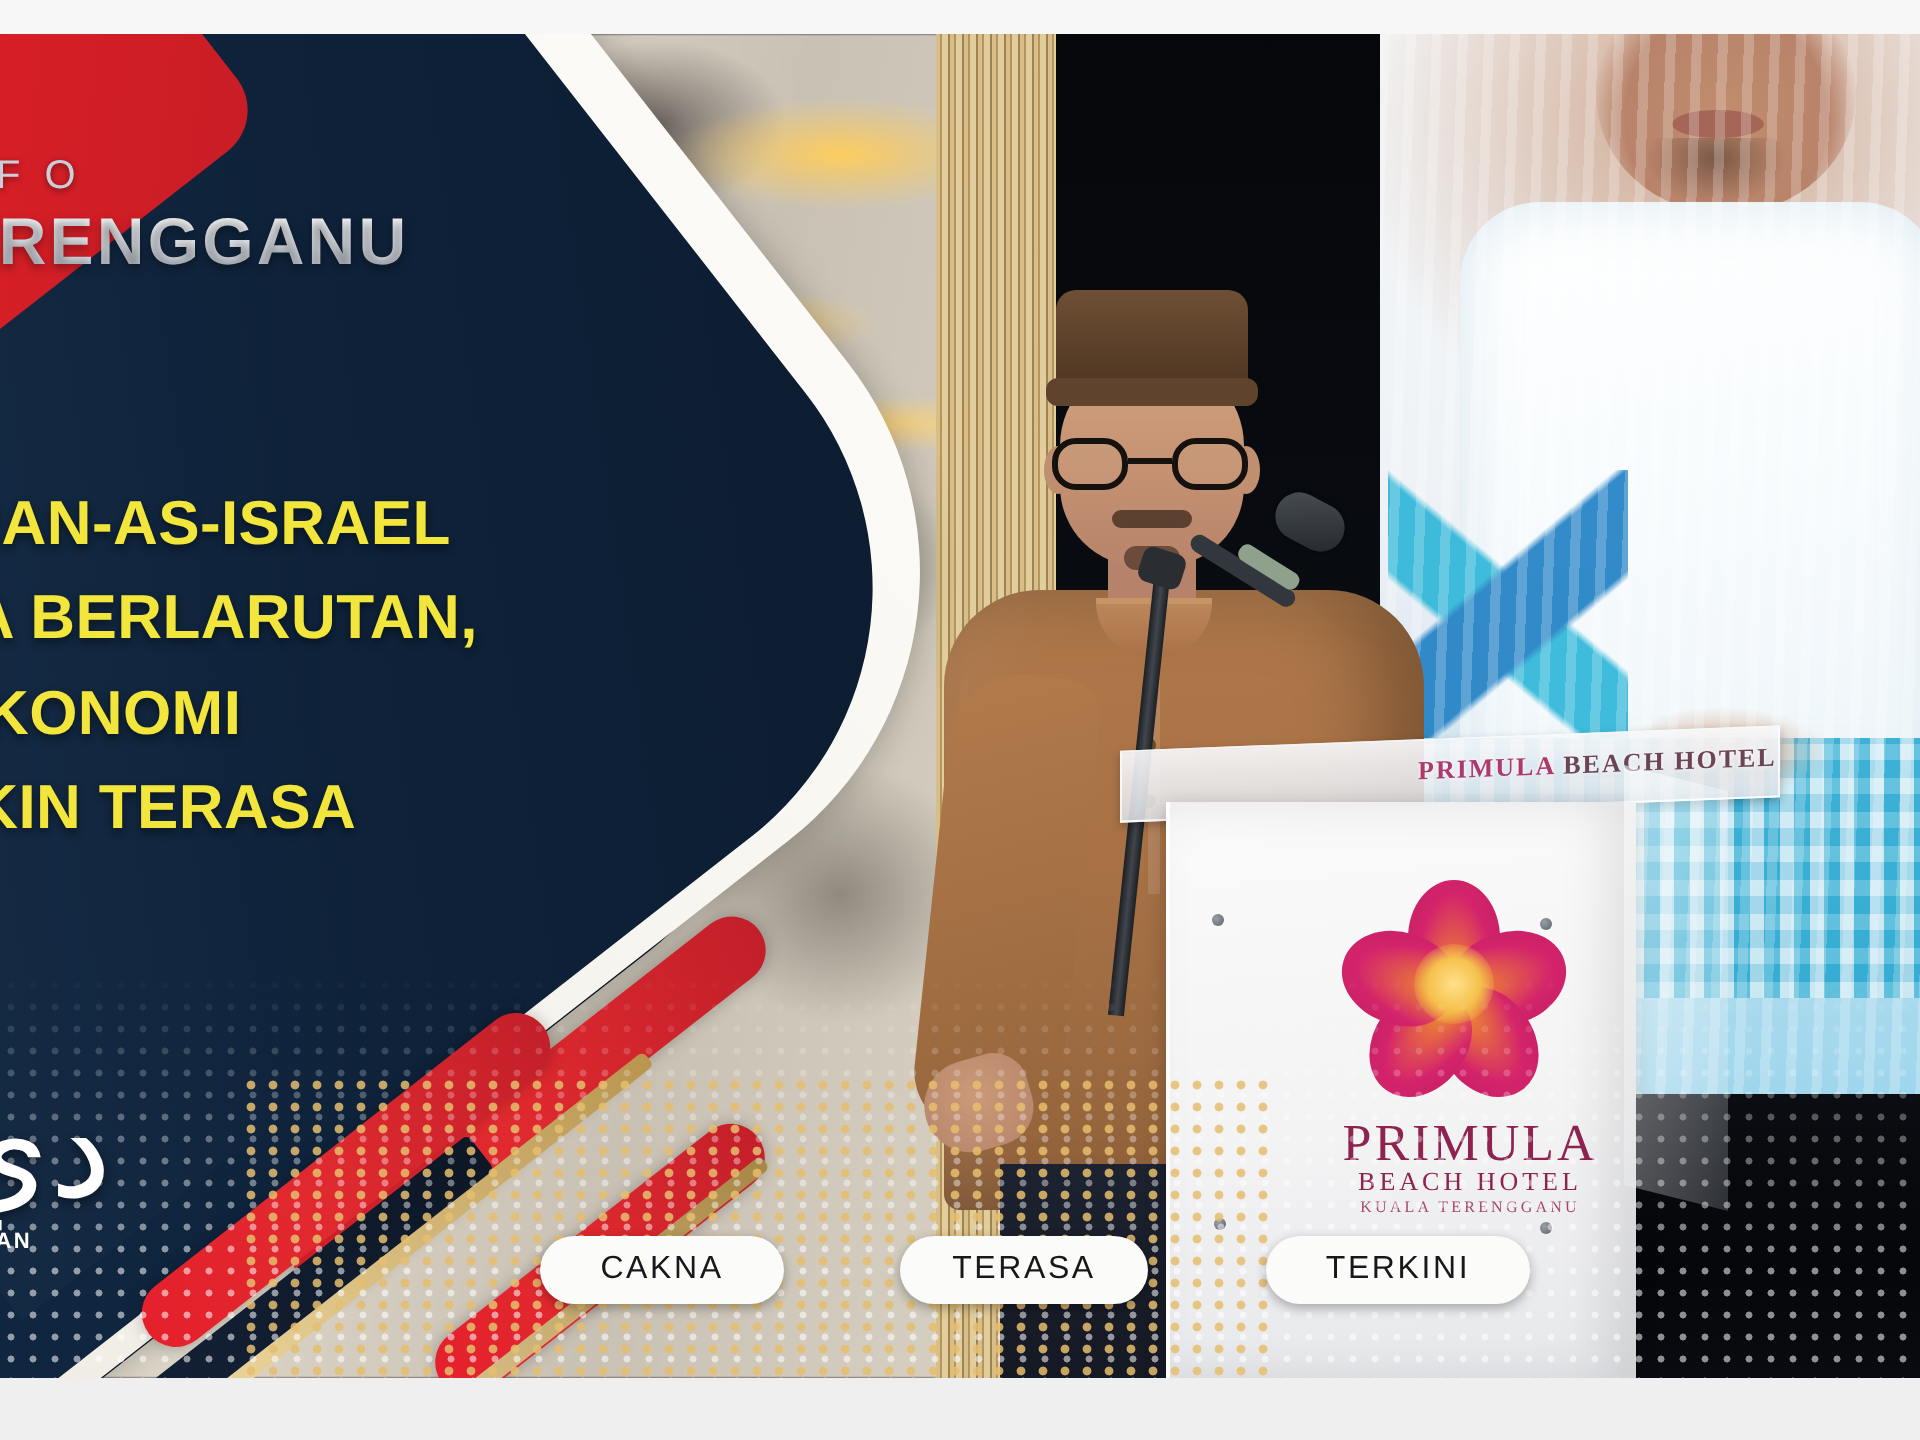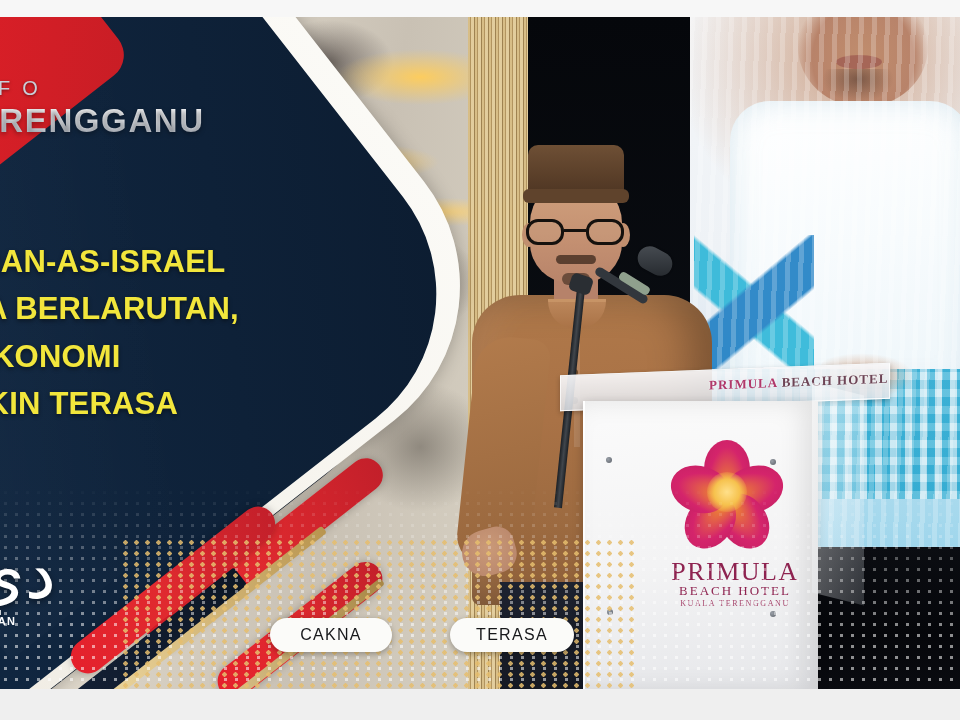--- a/index.html
+++ b/index.html
@@ -559,15 +559,16 @@
     <div class="jawi-logo">
       <div class="jawi-glyph">دي</div>
       <div class="jawi-sub">UL IMAN</div>
     </div>
 
   </div>
 
   <div class="pills">
     <div class="pill p-cakna">CAKNA</div>
     <div class="pill p-tepat">TERASA</div>
+    <div class="pill p-terkini">TERKINI</div>
   </div>
 
 </div>
 
 </body></html>

